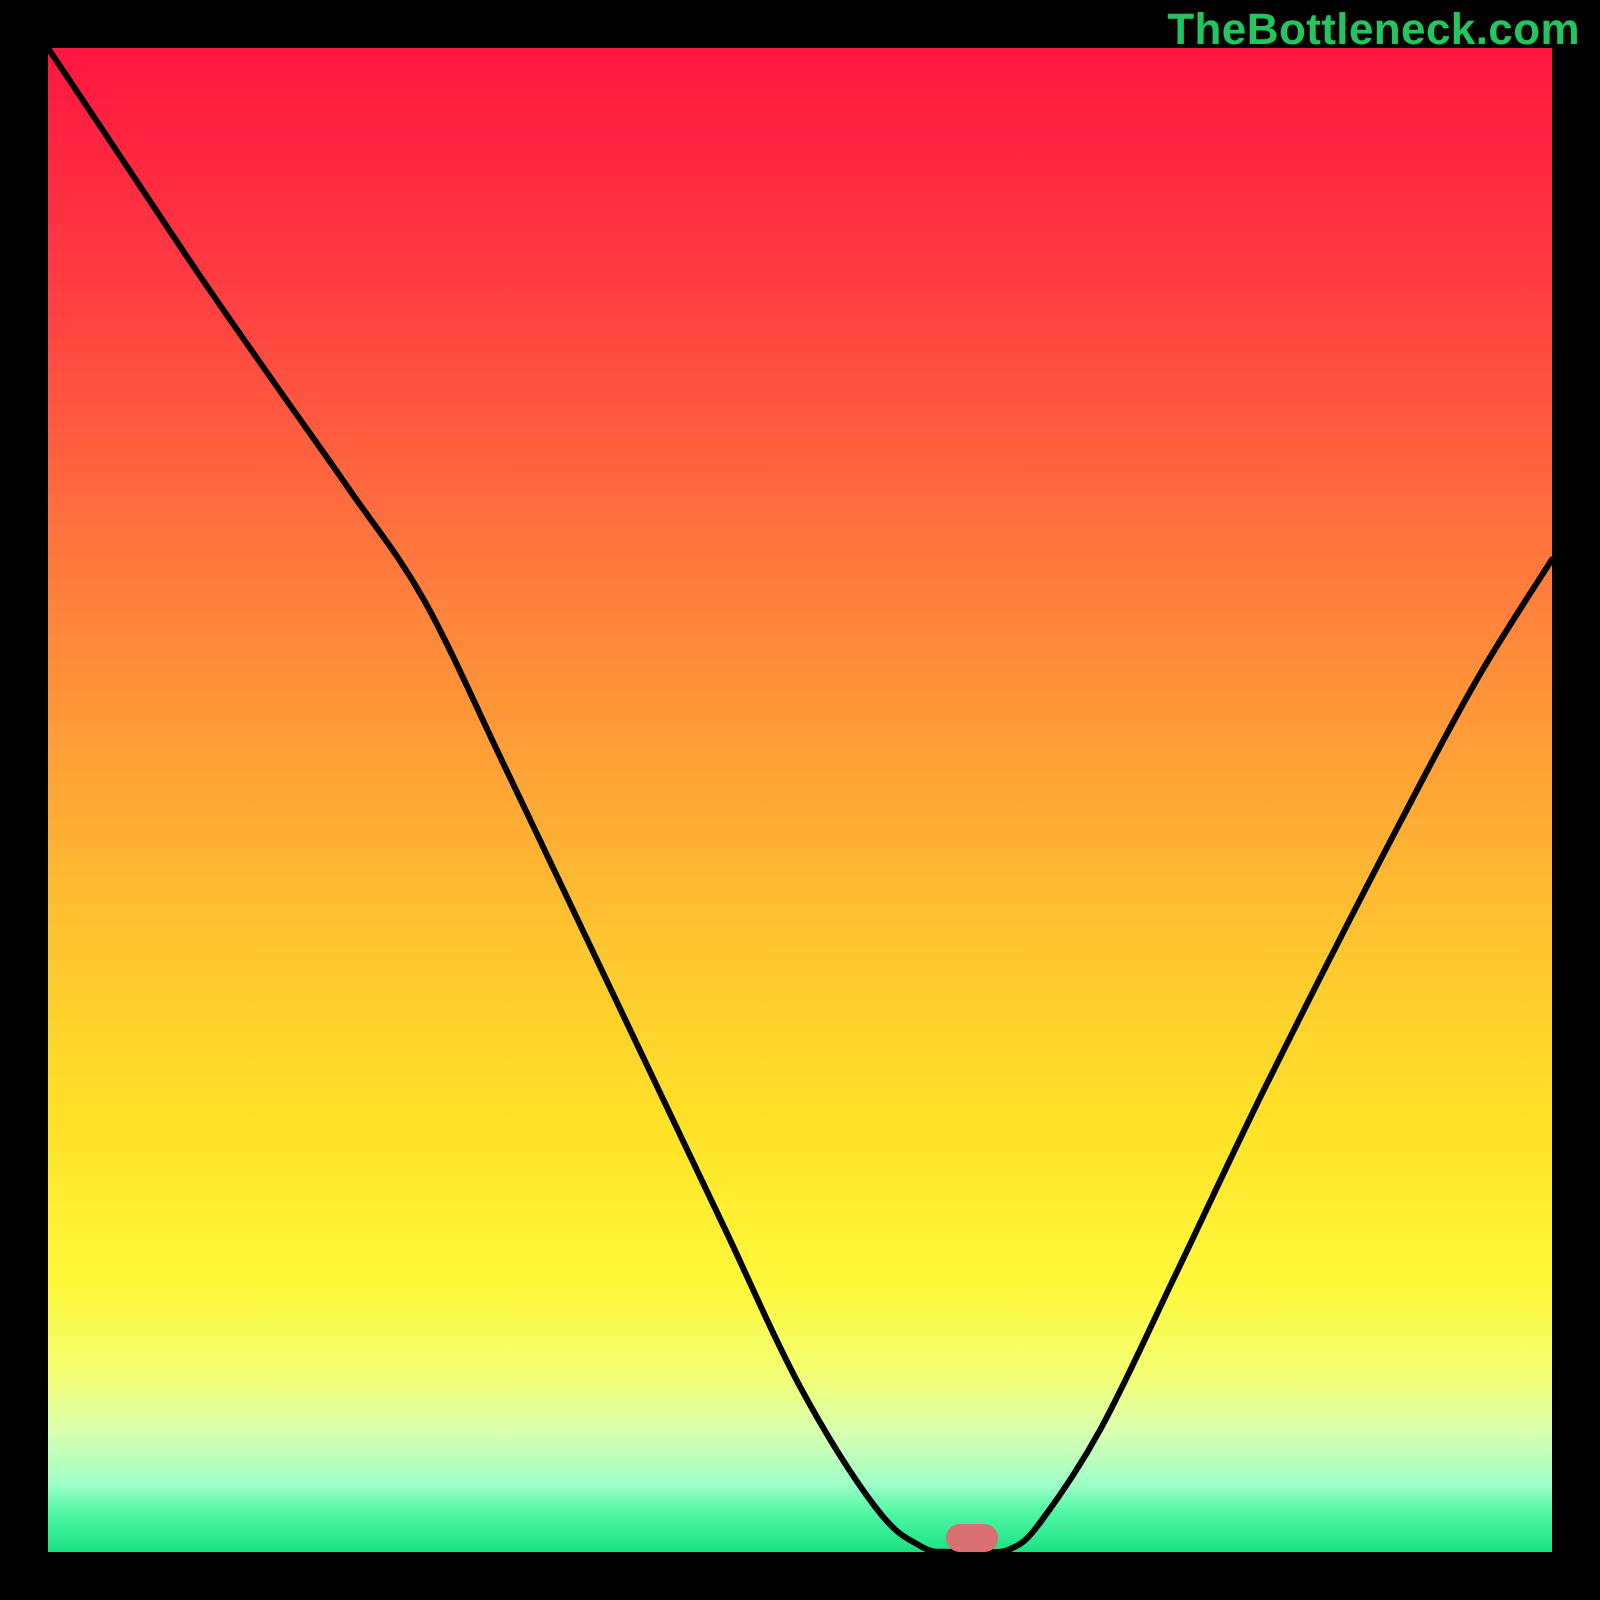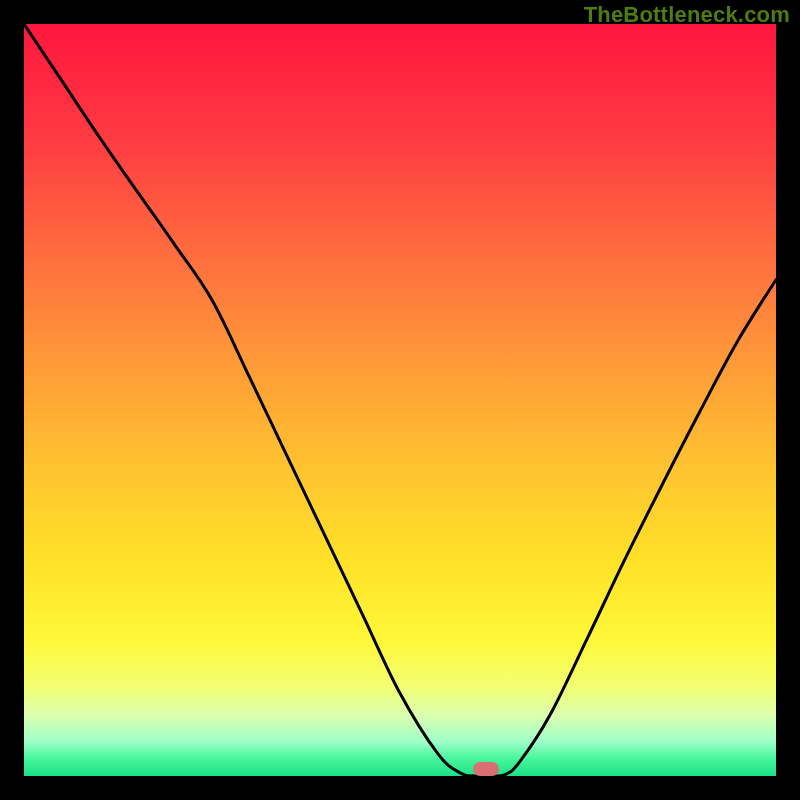--- a/index.html
+++ b/index.html
@@ -47,21 +47,21 @@
     border-radius: 8px;
     pointer-events: none;
   }
   .watermark {
     position: absolute;
     top: 2px;
     right: 10px;
     font-family: Arial, "Helvetica Neue", Helvetica, sans-serif;
     font-size: 22px;
     font-weight: 600;
-    color: #4d7c0f;
+    color: #22c55e;
     letter-spacing: 0.2px;
     user-select: none;
   }
 </style>
 </head>
 <body>
 
 <div class="frame">
 
   <div class="plot-area">

